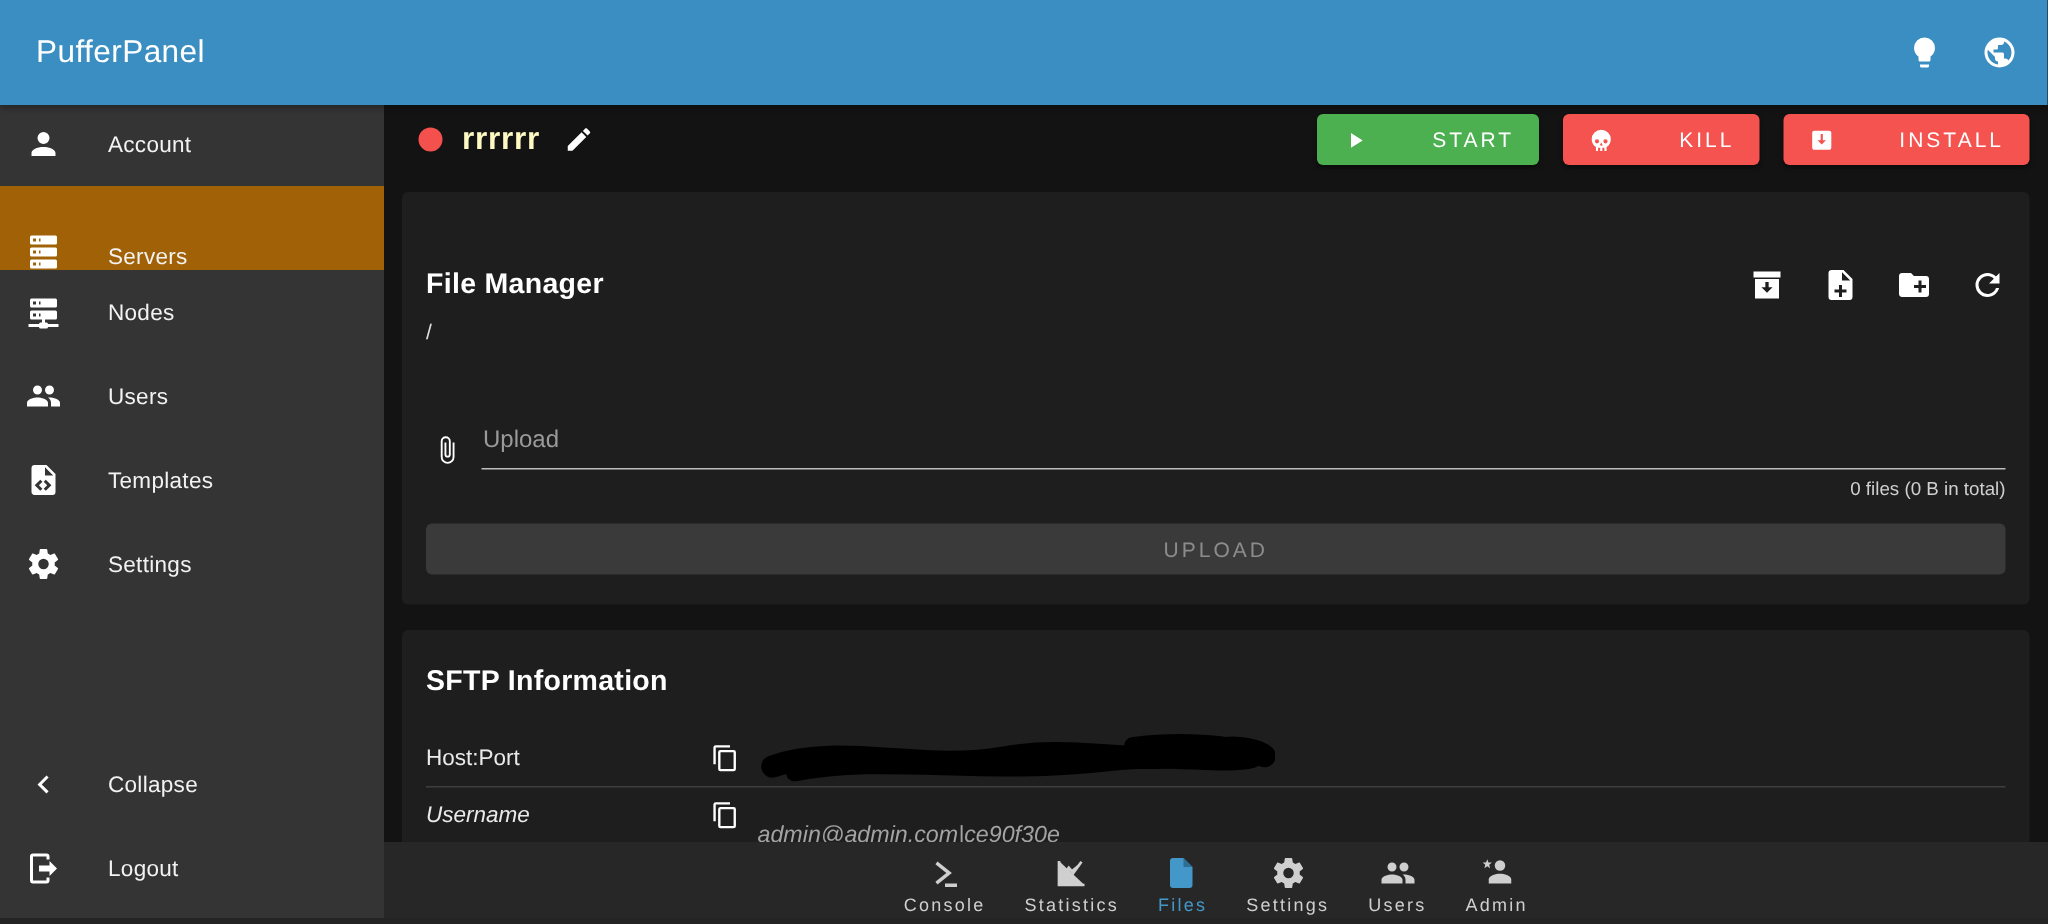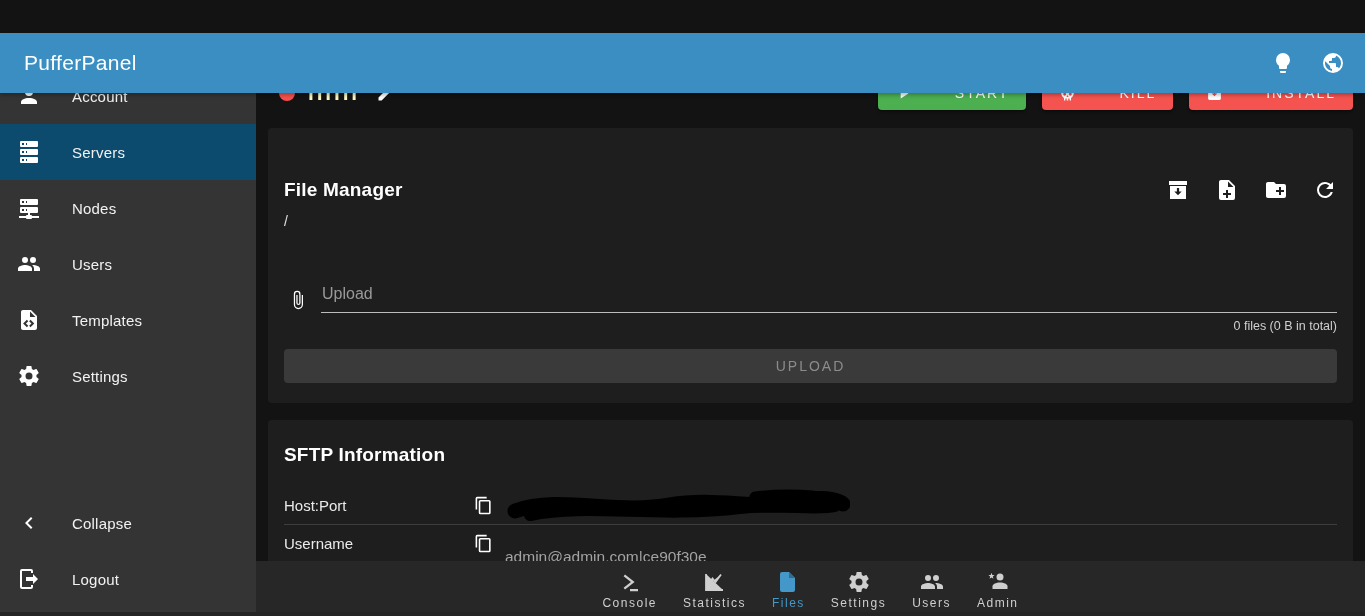--- a/index.html
+++ b/index.html
@@ -1,32 +1,32 @@
 <!DOCTYPE html>
 <html><head>
 <meta charset="utf-8">
 <style>
   * { margin:0; padding:0; box-sizing:border-box; }
   html,body { width:1365px; height:616px; overflow:hidden; background:#131313;
               font-family:"Liberation Sans", sans-serif; }
 
   
-  .header { position:fixed; top:0; left:0; right:0; height:60px; background:#3b8ec1;
+  .header { position:fixed; top:0; left:0; right:0; height:70px; background:#3b8ec1;
             display:flex; align-items:center; padding:0 20px 0 24px; z-index:40;
-            box-shadow:0 2px 4px rgba(0,0,0,.3);margin-top:33px; }
+            box-shadow:0 2px 4px rgba(0,0,0,.3); }
   .header .title { color:#fff; font-size:21px; font-weight:400; letter-spacing:.3px; }
   .header .spacer { flex:1; }
   .hicon { width:24px; height:24px; color:#fff; margin-left:26px; cursor:pointer; }
   .hicon svg { width:100%; height:100%; fill:currentColor; }
 
   
   .sidebar { position:fixed; top:60px; left:0; width:256px; bottom:0; background:#343434; z-index:30; }
   .side-list { padding-top:8px; }
   .side-item { height:56px; display:flex; align-items:center; padding-left:17px; cursor:pointer; }
-  .side-item.active { background:#0c4a6e; }
+  .side-item.active { background:#a16207;align-items:flex-end; }
   .side-item .sicon { width:24px; height:24px; color:#fff; flex:0 0 24px; }
   .side-item .sicon svg { width:100%; height:100%; fill:currentColor; }
   .side-item .slabel { color:#f2f2f2; font-size:15px; margin-left:31px; letter-spacing:.2px; }
   .side-footer { position:absolute; bottom:9px; left:0; right:0; }
 
   
   .main { position:fixed; top:60px; left:256px; right:0; bottom:0; background:#131313; }
 
   .server-row { display:flex; align-items:center; padding:15px 12px 0 12px; height:51px; }
   .status-dot { width:16px; height:16px; border-radius:50%; background:#f4514e; margin:0 13px 0 11px; }
@@ -64,21 +64,21 @@
   .upload-input::placeholder { color:#9a9a9a; }
   .files-summary { text-align:right; color:#cfcfcf; font-size:12.5px; margin-top:6px; }
 
   .upload-btn { display:block; width:calc(100% - 0px); height:34px; margin-top:16px; border:none;
                 border-radius:4px; background:#3a3a3a; color:#8c8c8c; font-family:inherit;
                 font-size:14px; font-weight:500; letter-spacing:2px; }
 
   .sftp-title { margin-top:8px; }
   .sftp-table { margin-top:21px; }
   .sftp-row { display:flex; align-items:center; height:37px; }
-  .sftp-row + .sftp-row { border-top:1px solid #3e3e3e; }
+  .sftp-row + .sftp-row { border-top:1px solid #3e3e3e;font-style:italic; }
   .sftp-label { flex:0 0 190px; color:#eaeaea; font-size:15px; }
   .copy-btn { width:19px; height:19px; color:#fff; background:none; border:none; padding:0;
               cursor:pointer; margin-right:12px; }
   .copy-btn svg { width:100%; height:100%; fill:currentColor; }
   .sftp-value { color:#a3a3a3; font-size:15.5px;margin-top:27px; }
   .scribble { height:32px; margin-top:-2px; }
 
   
   .tabbar { position:fixed; left:256px; right:0; bottom:0; height:55px; background:#272727;
             display:flex; justify-content:center; align-items:center; z-index:35; }

